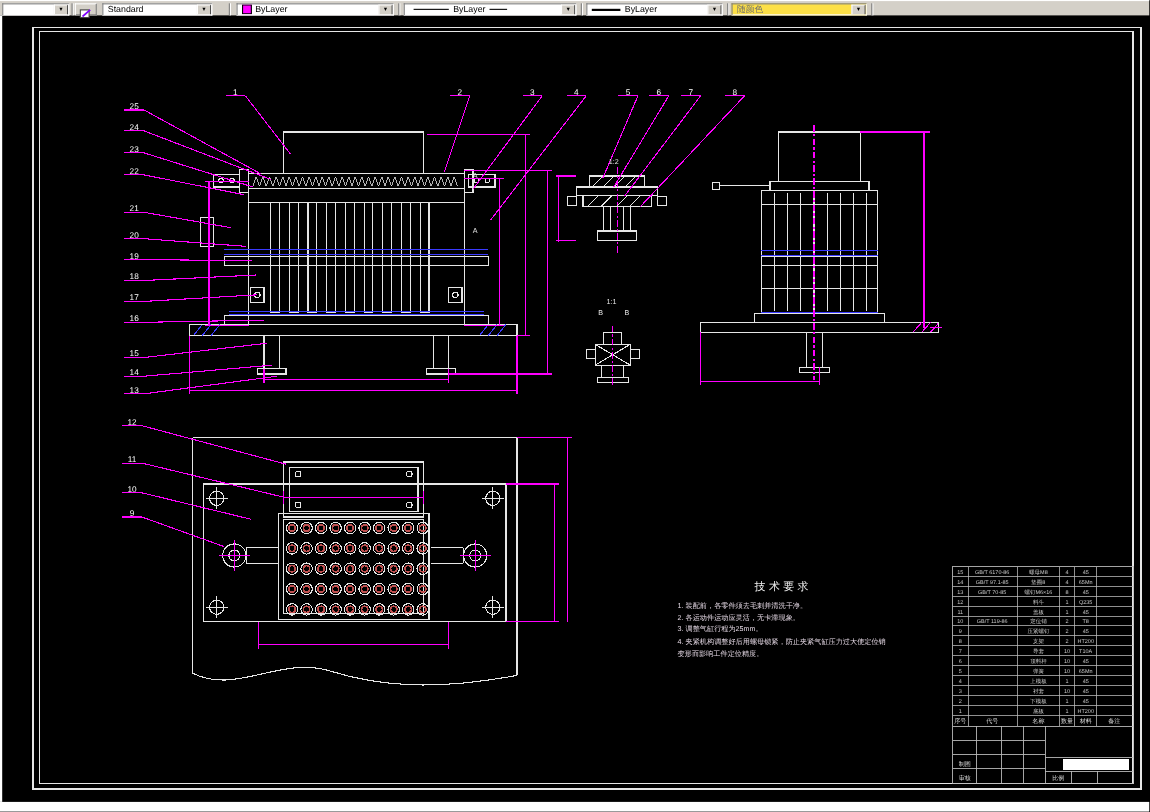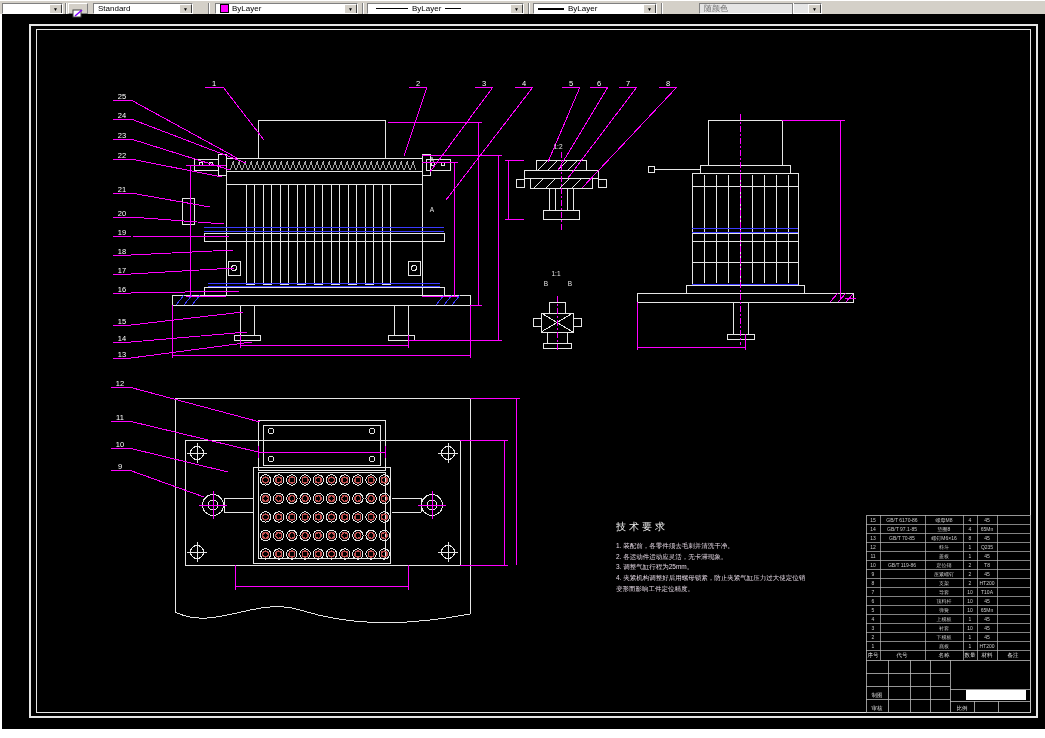--- a/index.html
+++ b/index.html
@@ -8,38 +8,38 @@
 
   
   #toolbar{position:absolute;left:0;top:0;width:1045px;height:14px;background:#d4d0c8;
     border-top:1px solid #fff;box-sizing:border-box;z-index:5;}
   .combo{position:absolute;top:2px;height:11px;background:#fff;border:1px solid;
     border-color:#808080 #fff #fff #808080;display:flex;align-items:center;
     font-size:8px;color:#000;padding-left:4px;box-sizing:border-box;white-space:nowrap;overflow:hidden;}
   .combo .arrow{position:absolute;right:0;top:0;width:11px;height:9px;background:#d4d0c8;
     border:1px solid;border-color:#fff #404040 #404040 #fff;font-size:5px;line-height:9px;
     text-align:center;color:#000;}
-  .combo.disabled{background:#e5e5e5;color:#6e6e6e;margin-left:34px;}
+  .combo.disabled{background:#fde047;color:#6e6e6e;}
   .swatch{display:inline-block;width:7px;height:7px;border:1px solid #000;margin-right:3px;flex:none;}
   .ltline{display:inline-block;width:32px;height:1px;background:#000;margin:0 4px;flex:none;}
   .ltline.lt2{width:16px;}
   .lwline{display:inline-block;width:26px;height:2px;background:#000;margin-right:4px;flex:none;}
   .tbsep{position:absolute;top:2px;width:0;height:11px;border-left:1px solid #808080;border-right:1px solid #fff;}
   .tbbtn{position:absolute;top:2px;height:11px;width:20px;background:#d4d0c8;border:1px solid;
     border-color:#fff #808080 #808080 #fff;box-sizing:border-box;text-align:center;}
 
   
   .btxt{fill:#ffffff;font:7.5px "Liberation Sans",sans-serif;text-anchor:middle;}
   .lbl{fill:#e6e6e6;font-family:"Liberation Sans",sans-serif;text-anchor:middle;}
   .cell{fill:#c8c8c8;font:5px "Liberation Sans",sans-serif;text-anchor:middle;}
   .hdr{fill:#dddddd;font:5.5px "Liberation Sans",sans-serif;text-anchor:middle;}
 
   
   #techreq{position:absolute;left:616px;top:518px;width:192px;z-index:2;color:#e2d6e2;}
-  #techreq .tr-title{font-size:10px;letter-spacing:3px;color:#f2f2f2;margin:2px 0 7px 0;}
+  #techreq .tr-title{text-align:center;font-size:10px;letter-spacing:3px;color:#f2f2f2;margin:8px 0 7px 0;}
   #techreq .tr-line{font-size:6.5px;line-height:1.65;}
 
   
   #edge-left{position:absolute;left:0;top:14px;width:2px;height:715px;background:#fff;z-index:6;}
   #edge-bottom{position:absolute;left:0;top:729px;width:1045px;height:9px;background:#fff;z-index:6;}
 
   svg{position:absolute;left:0;top:0;z-index:1;}
 </style>
 </head>
 <body>

